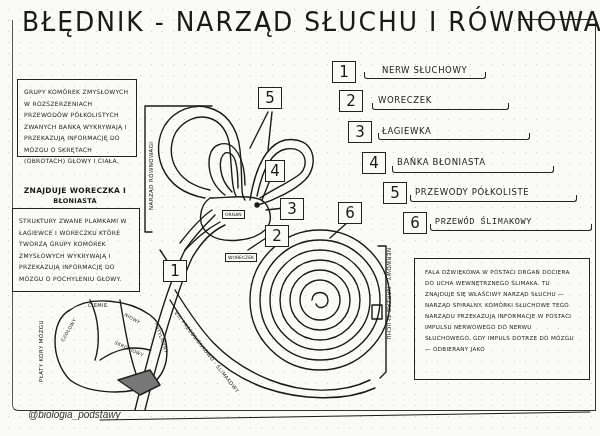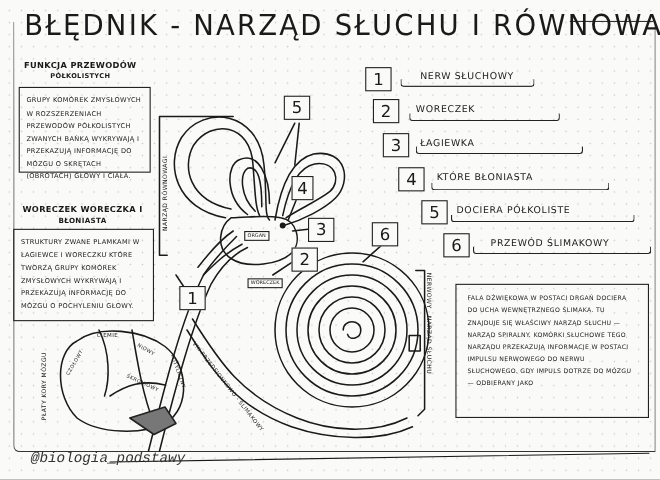--- a/index.html
+++ b/index.html
@@ -11,67 +11,63 @@
   .frame{position:absolute;left:12px;top:20px;width:582px;height:390px;border-right:1.2px solid #333;border-bottom:1.2px solid #333;border-left:1px solid #555;border-top:none;border-bottom-left-radius:6px;}
   .frame-top{position:absolute;left:518px;top:19px;width:76px;border-top:1.2px solid #333;}
   .hdr{position:absolute;font-size:7.5px;font-weight:bold;text-align:center;letter-spacing:.3px;line-height:10px;}
   .box{position:absolute;border:1.3px solid #222;font-size:6px;letter-spacing:.3px;line-height:11.5px;padding:6px 6px;box-sizing:border-box;background:transparent;}
   .num{position:absolute;width:22px;height:20px;border:1.3px solid #222;font-size:15px;text-align:center;line-height:20px;background:#fafaf8;}
   .leg{position:absolute;font-size:8.5px;letter-spacing:.6px;white-space:nowrap;}
   .uline{position:absolute;border-bottom:1.3px solid #222;border-left:1.3px solid #222;border-right:1.3px solid #222;height:6px;border-bottom-left-radius:3px;border-bottom-right-radius:3px;}
   .q{position:absolute;left:383px;top:236px;font-size:7.5px;font-weight:bold;letter-spacing:.5px;white-space:nowrap;}
   .vlabel{position:absolute;font-size:5.5px;letter-spacing:.4px;white-space:nowrap;transform-origin:left top;}
   .tag{position:absolute;font-size:4.5px;border:1px solid #222;padding:1px 2px;background:#fafaf8;white-space:nowrap;}
-  .sig{position:absolute;left:28px;top:409px;font-size:13px;font-family:Liberation Mono, monospace;font-style:italic;color:#333;}
+  .sig{position:absolute;left:28px;top:409px;font-size:10px;font-family:Liberation Sans, sans-serif;font-style:italic;color:#333;}
   svg{position:absolute;left:0;top:0;}
 </style>
 </head>
 <body>
 
 <div class="page">
 
   <div class="frame"></div>
   <div class="frame-top"></div>
 
   <div class="title">BŁĘDNIK - NARZĄD SŁUCHU I RÓWNOWAGI</div>
 
-  <div class="hdr" style="left:18px;top:55px;width:110px;">
-    <div>FUNKCJA PRZEWODÓW</div>
-    <div style="font-size:6px;">PÓŁKOLISTYCH</div>
-  </div>
   <div class="box" style="left:17px;top:79px;width:120px;height:78px;">GRUPY KOMÓREK ZMYSŁOWYCH W ROZSZERZENIACH PRZEWODÓW PÓŁKOLISTYCH ZWANYCH BAŃKĄ WYKRYWAJĄ I PRZEKAZUJĄ INFORMACJĘ DO MÓZGU O SKRĘTACH (OBROTACH) GŁOWY I CIAŁA.</div>
 
   <div class="hdr" style="left:15px;top:186px;width:120px;">
-    <div>WORECZEK WORECZKA I</div>
+    <div>ZNAJDUJE WORECZKA I</div>
     <div style="font-size:6.5px;">BŁONIASTA</div>
   </div>
   <div class="box" style="left:12px;top:208px;width:128px;height:84px;">STRUKTURY ZWANE PLAMKAMI W ŁAGIEWCE I WORECZKU KTÓRE TWORZĄ GRUPY KOMÓREK ZMYSŁOWYCH WYKRYWAJĄ I PRZEKAZUJĄ INFORMACJĘ DO MÓZGU O POCHYLENIU GŁOWY.</div>
 
   <div class="num" style="left:332px;top:61px;">1</div>
   <div class="leg" style="left:370px;top:65px;margin-left:12px;">NERW SŁUCHOWY</div>
   <div class="uline" style="left:364px;top:72px;width:120px;"></div>
 
   <div class="num" style="left:339px;top:90px;">2</div>
   <div class="leg" style="left:378px;top:95px;">WORECZEK</div>
   <div class="uline" style="left:372px;top:103px;width:135px;"></div>
 
   <div class="num" style="left:348px;top:121px;">3</div>
   <div class="leg" style="left:382px;top:126px;">ŁAGIEWKA</div>
   <div class="uline" style="left:378px;top:133px;width:150px;"></div>
 
   <div class="num" style="left:362px;top:152px;">4</div>
-  <div class="leg" style="left:397px;top:157px;">KTÓRE BŁONIASTA</div>
+  <div class="leg" style="left:397px;top:157px;">BAŃKA BŁONIASTA</div>
   <div class="uline" style="left:392px;top:166px;width:160px;"></div>
 
   <div class="num" style="left:383px;top:182px;">5</div>
-  <div class="leg" style="left:415px;top:187px;">DOCIERA PÓŁKOLISTE</div>
+  <div class="leg" style="left:415px;top:187px;">PRZEWODY PÓŁKOLISTE</div>
   <div class="uline" style="left:410px;top:195px;width:165px;"></div>
 
   <div class="num" style="left:403px;top:212px;">6</div>
-  <div class="leg" style="left:446px;top:217px;">PRZEWÓD ŚLIMAKOWY</div>
+  <div class="leg" style="left:435px;top:217px;font-family:Liberation Mono, monospace;">PRZEWÓD ŚLIMAKOWY</div>
   <div class="uline" style="left:430px;top:224px;width:160px;"></div>
 
   <div class="box" style="left:414px;top:258px;width:176px;height:122px;font-size:5.6px;line-height:11px;padding:8px 10px;">FALA DŹWIĘKOWA W POSTACI DRGAŃ DOCIERA DO UCHA WEWNĘTRZNEGO ŚLIMAKA. TU ZNAJDUJE SIĘ WŁAŚCIWY NARZĄD SŁUCHU — NARZĄD SPIRALNY. KOMÓRKI SŁUCHOWE TEGO NARZĄDU PRZEKAZUJĄ INFORMACJE W POSTACI IMPULSU NERWOWEGO DO NERWU SŁUCHOWEGO. GDY IMPULS DOTRZE DO MÓZGU — ODBIERANY JAKO</div>
 
   <svg width="600" height="436" viewBox="0 0 600 436" fill="none" stroke="#1a1a1a" stroke-width="1.4" stroke-linecap="round" stroke-linejoin="round">
 
     <path d="M212 106 L145 106 L145 232 L152 232"></path>
 
     <path d="M378 246 L386 246 L386 372 L380 378"></path>
 

